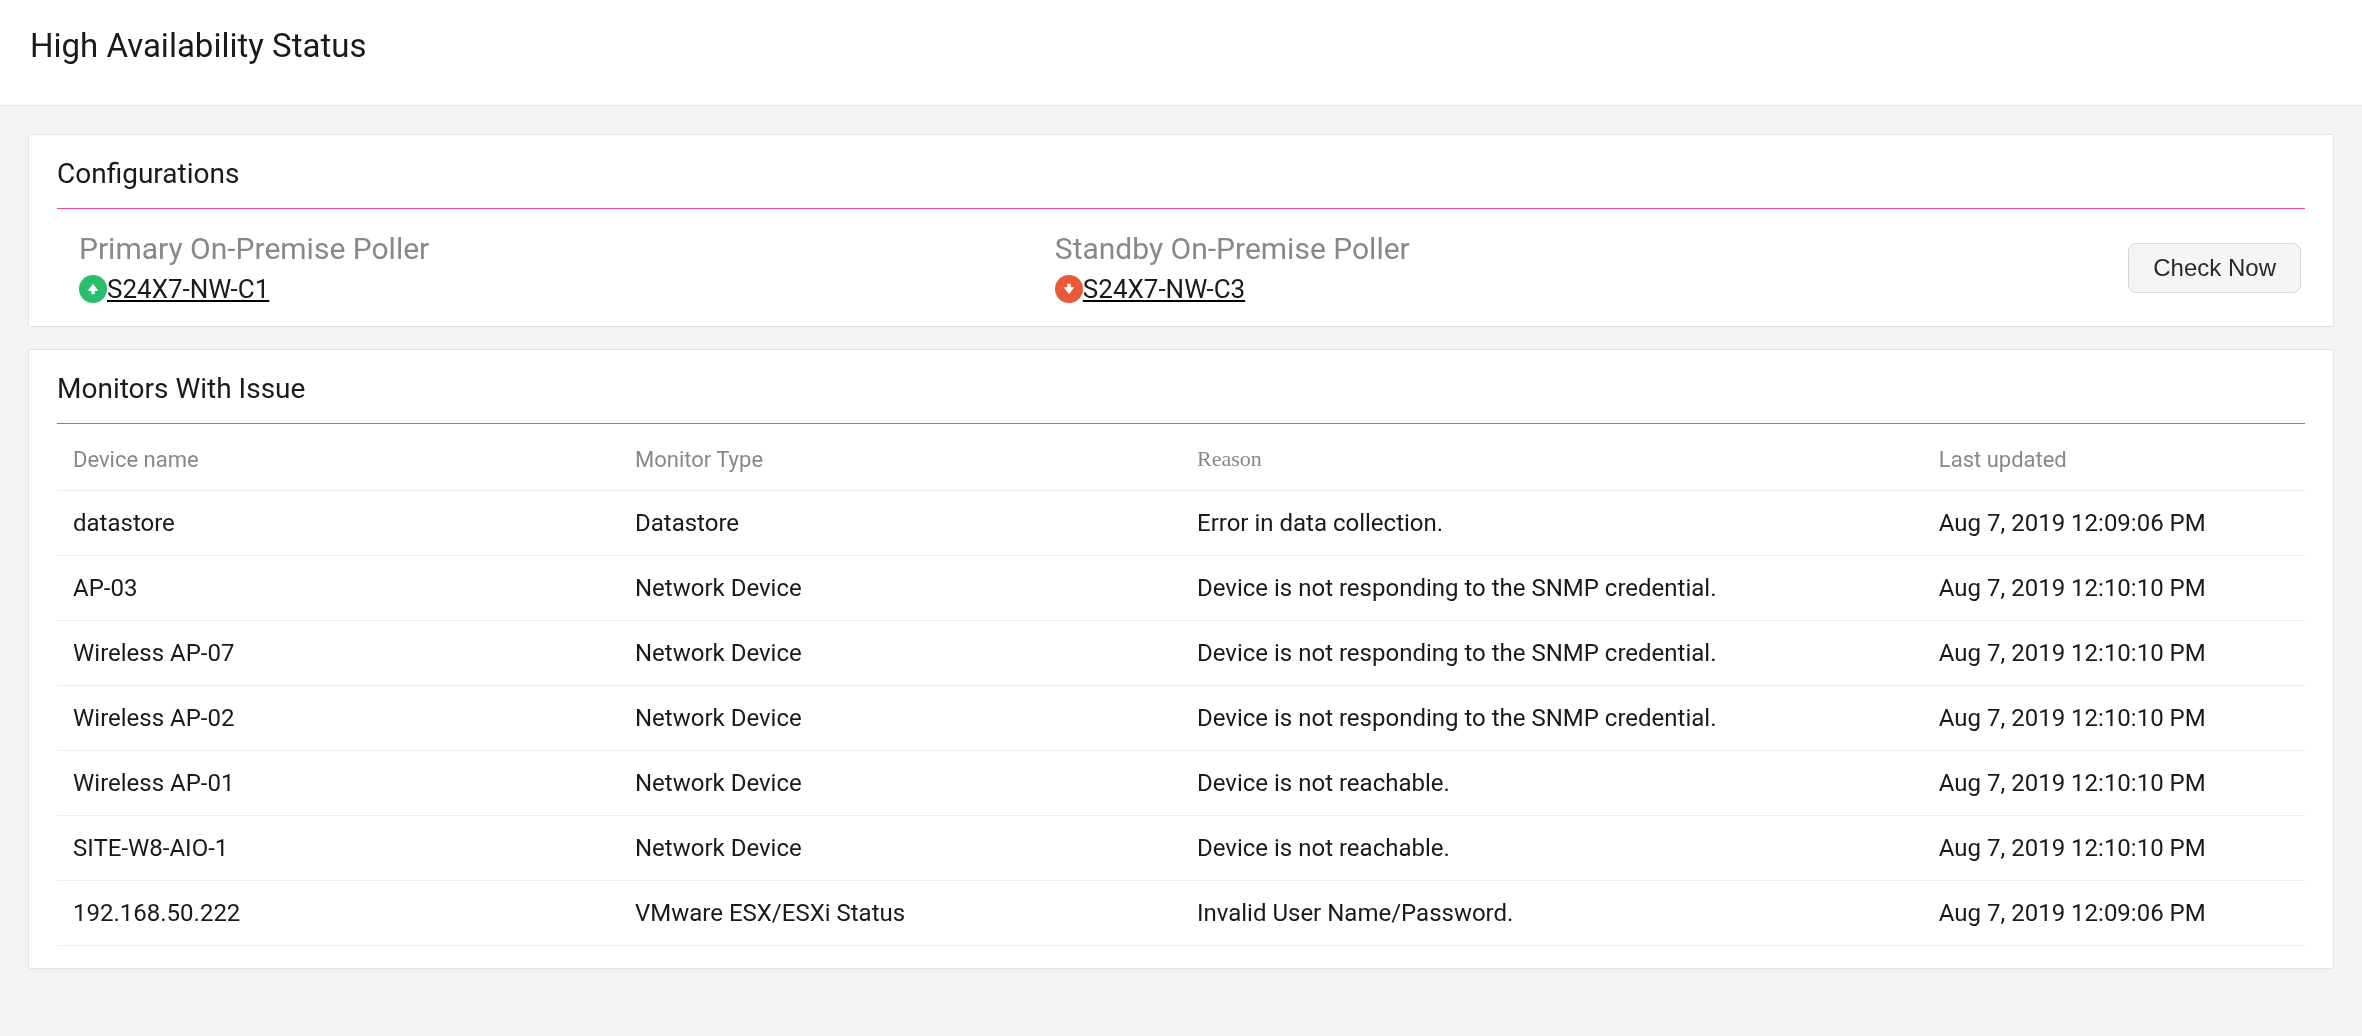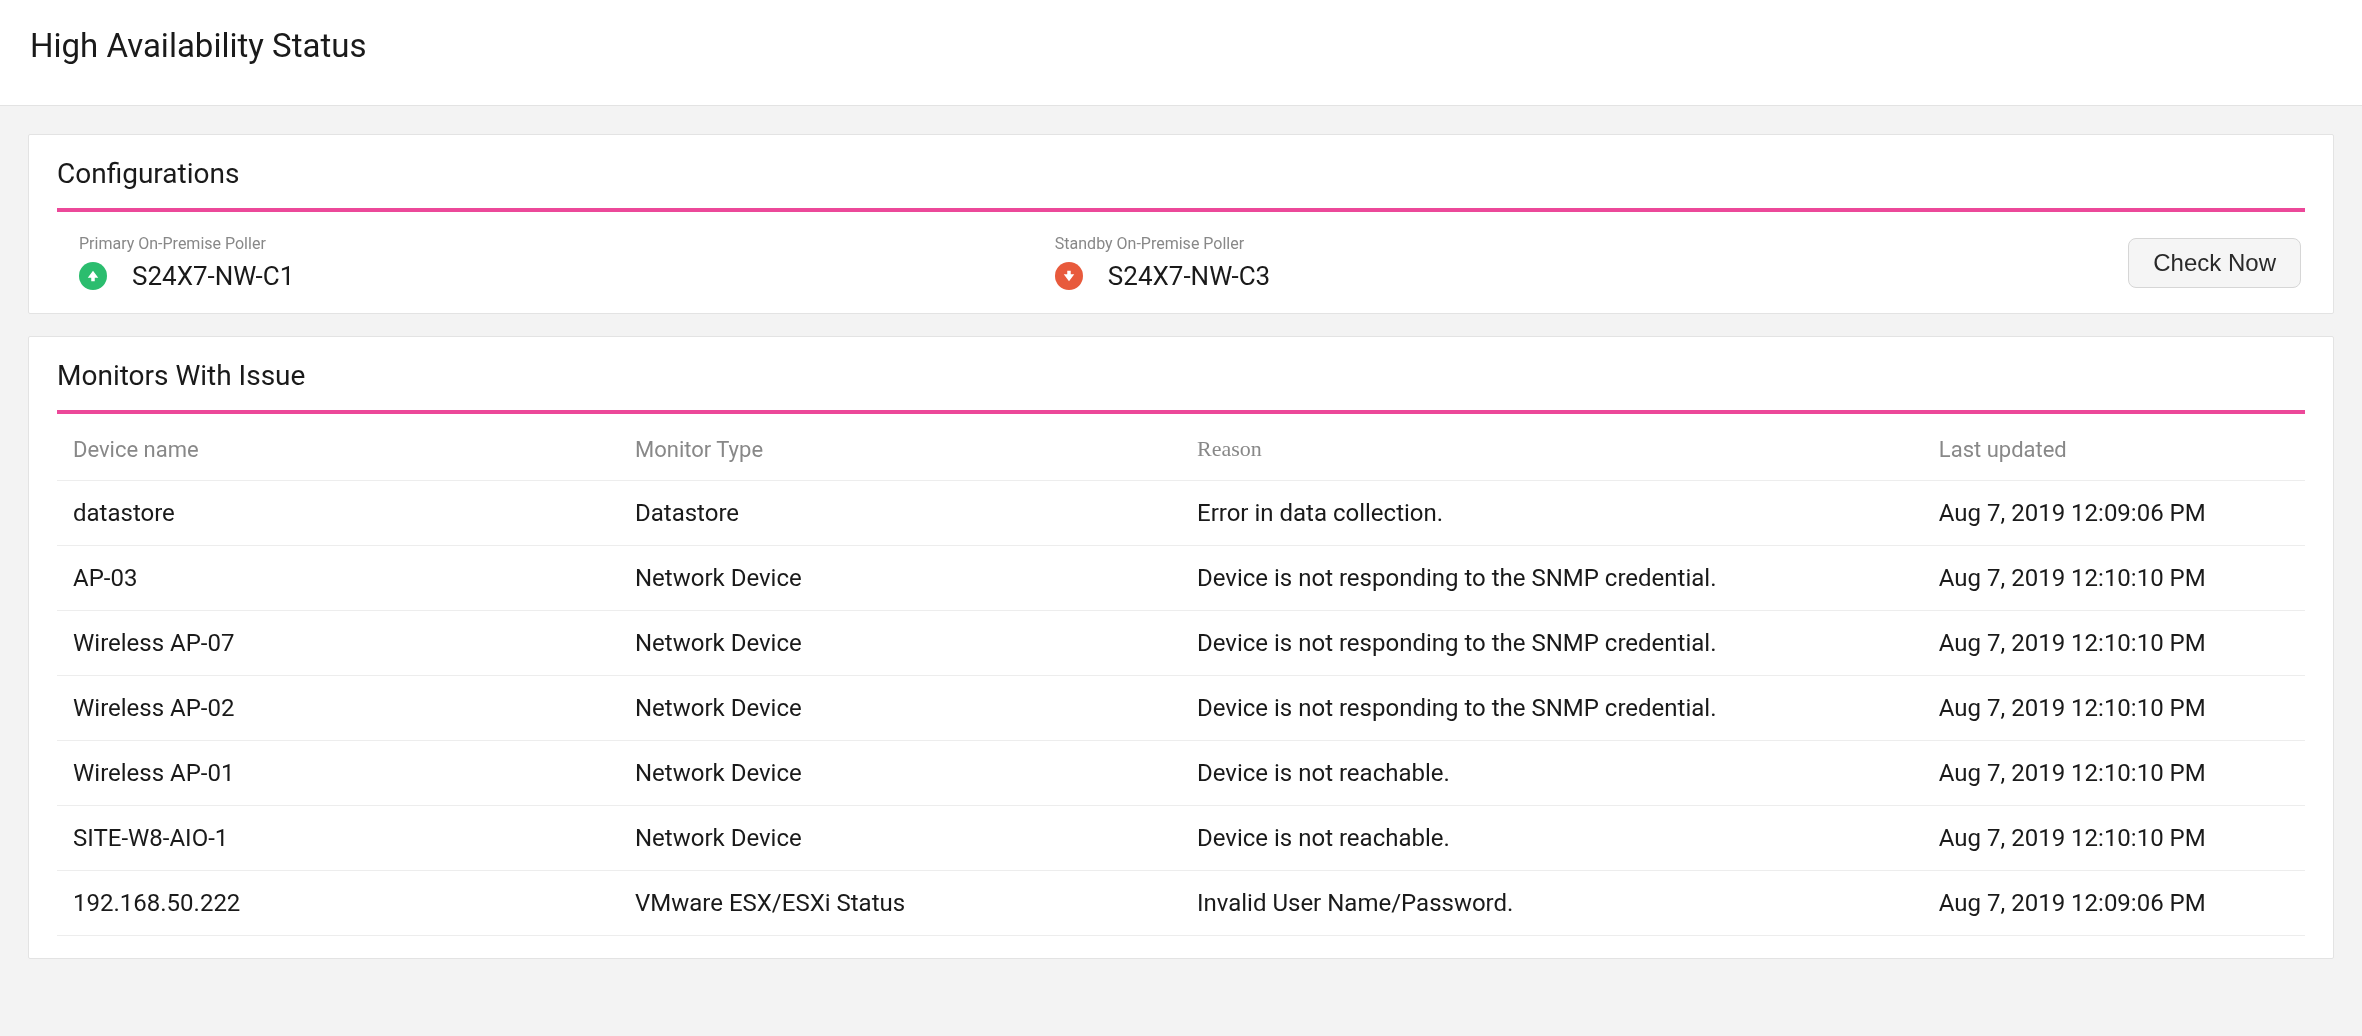--- a/index.html
+++ b/index.html
@@ -27,44 +27,45 @@
       border: 1px solid #e3e3e3;
       border-radius: 2px;
       padding: 22px 28px;
       margin-bottom: 22px;
     }
     .card-title {
       font-size: 28px;
       font-weight: 400;
       color: #1a1a1a;
       padding-bottom: 18px;
-      border-bottom: 4px solid #ec4899;
+      border-bottom: 1px solid #ec4899;
     }
     .config-row {
       display: flex;
       align-items: center;
       padding-top: 22px;
       padding-left: 22px;
       padding-right: 4px;
       gap: 0;
     }
     .config-block {
       flex: 1;
     }
     .config-block.standby { flex: 1.1; }
     .config-action { flex: 0 0 auto; }
     .config-label {
-      font-size: 16px;
+      font-size: 30px;
       color: #888;
       margin-bottom: 8px;
     }
     .config-value-line {
       display: flex;
       align-items: center;
-      gap: 25px;
+      gap: 0;
+      text-decoration: underline;
     }
     .status-icon {
       width: 28px;
       height: 28px;
       border-radius: 50%;
       display: inline-flex;
       align-items: center;
       justify-content: center;
       flex-shrink: 0;
     }

